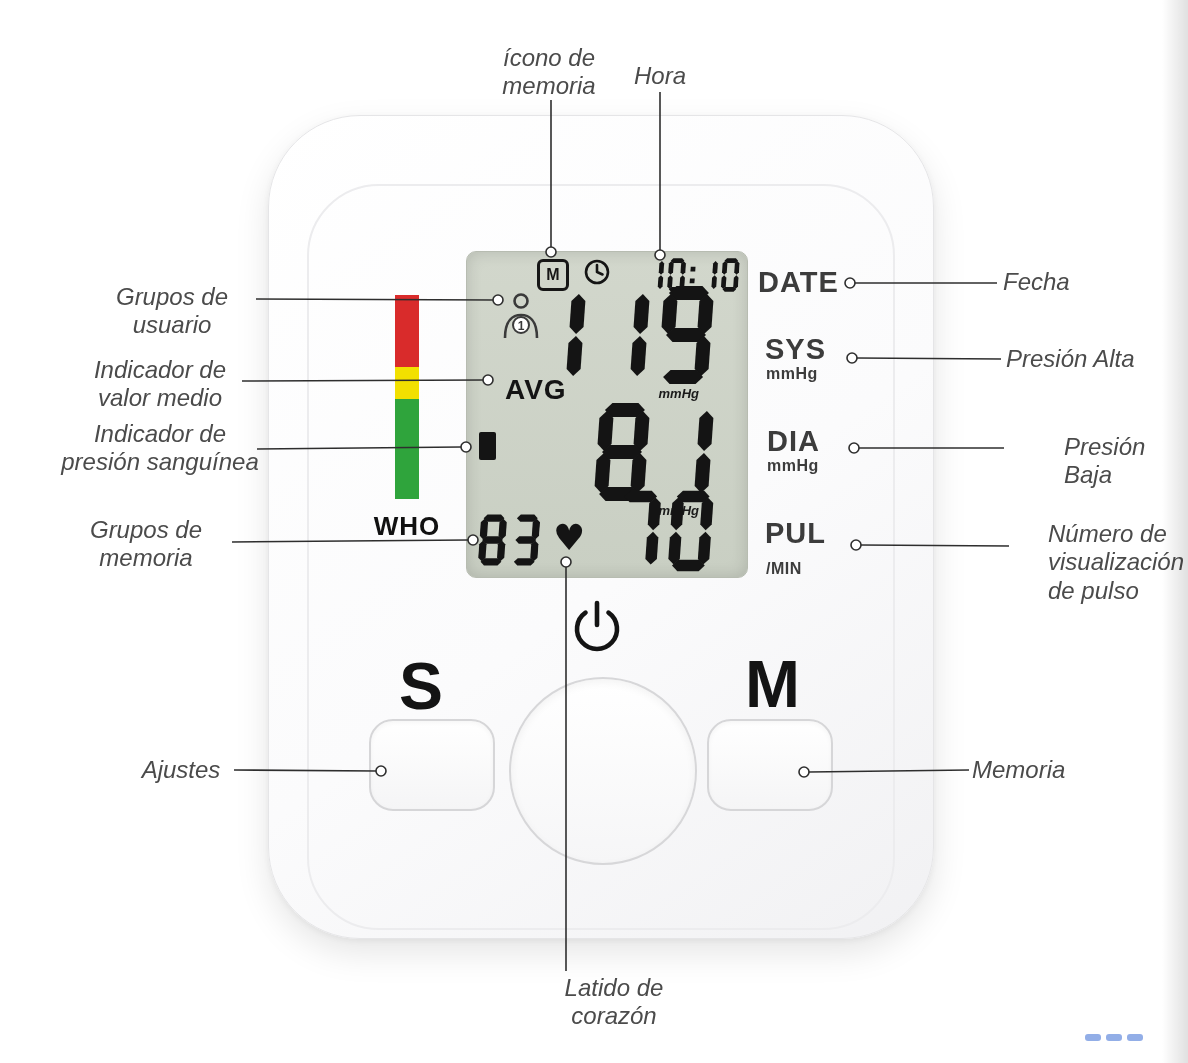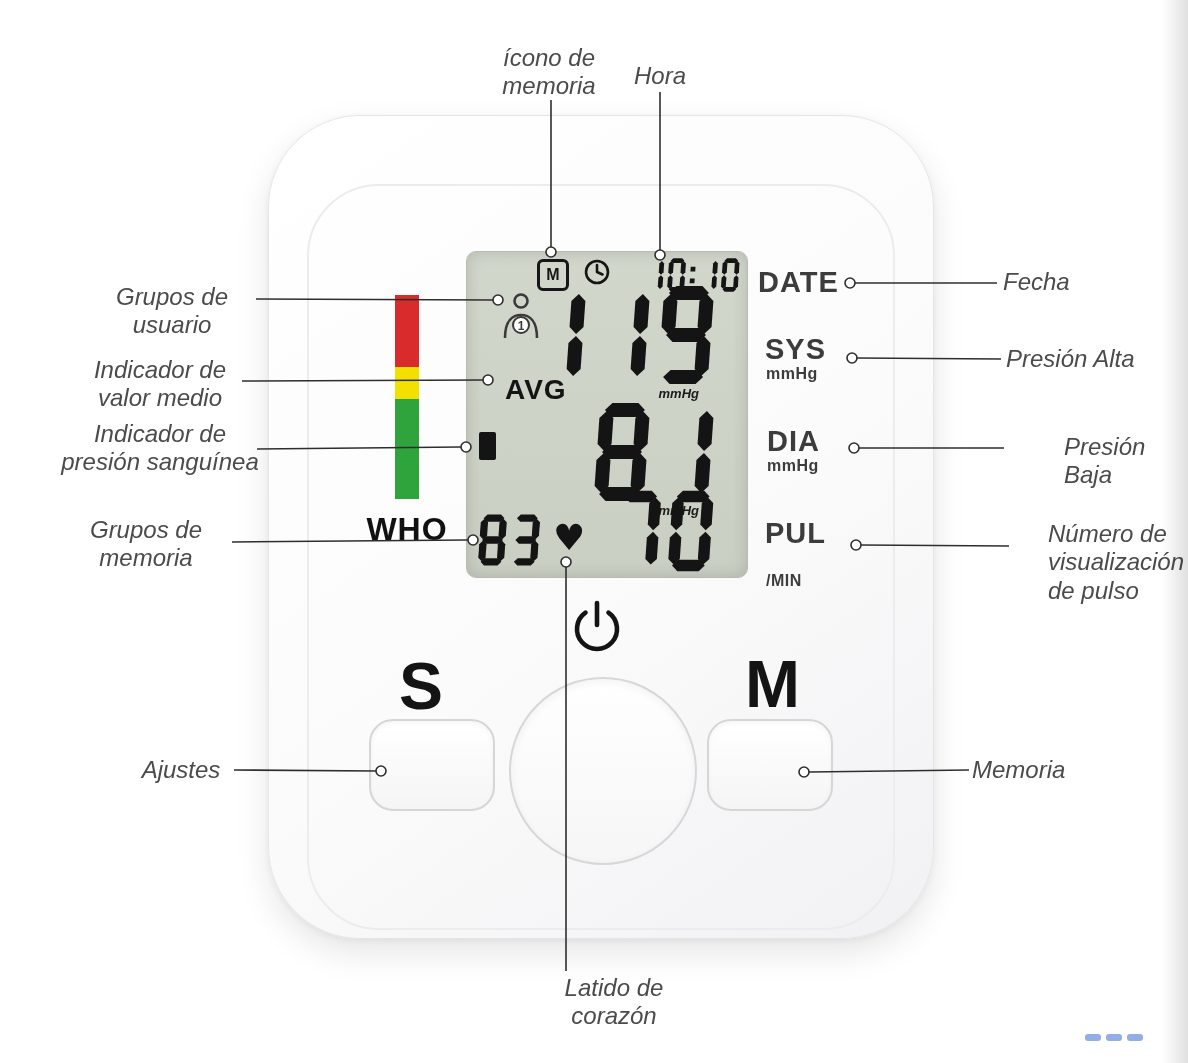--- a/index.html
+++ b/index.html
@@ -20,21 +20,21 @@
   .seg{line-height:0;}
   .m-badge{left:70px;top:7px;width:26px;height:26px;border:3px solid #161616;border-radius:6px;
            font-size:16px;font-weight:bold;color:#161616;display:flex;align-items:center;justify-content:center;}
   .avg{left:38px;top:122px;font-size:28px;font-weight:bold;letter-spacing:1px;color:#141414;text-align:center;}
   .unit{font-size:13px;font-weight:bold;color:#1a1a1a;font-style:italic;}
   .bar-ind{left:12px;top:180px;width:17px;height:28px;background:#141414;border-radius:2px;}
   .heart{left:86px;top:268px;font-size:36px;color:#141414;font-family:"DejaVu Sans",sans-serif;line-height:1;}
 
   
   .who-seg{left:126px;width:24px;}
-  .who-label{top:395px;left:138px;transform:translateX(-50%);font-size:32px;font-weight:bold;color:#111;letter-spacing:1px;}
+  .who-label{top:395px;left:138px;transform:translateX(-50%);font-size:26px;font-weight:bold;color:#111;letter-spacing:1px;}
 
   
   .panel-big{font-size:29px;font-weight:bold;color:#3c3c3c;letter-spacing:1px;}
   .panel-small{font-size:16px;font-weight:bold;color:#3c3c3c;letter-spacing:0.5px;}
 
   
   .hw-btn{background:linear-gradient(180deg,#ffffff,#f5f5f6);border:2px solid #d6d6d8;border-radius:24px;
           width:122px;height:88px;box-shadow:inset 0 2px 5px rgba(0,0,0,.04);}
   .hw-circle{left:240px;top:561px;width:184px;height:184px;border-radius:50%;
              background:linear-gradient(180deg,#ffffff,#f6f6f7);border:2px solid #d7d7d9;
@@ -170,21 +170,21 @@
             </g>
           </svg></div>
     </div>
 
     <div class="abs panel-big" style="left:489px;top:150px;">DATE</div>
     <div class="abs panel-big" style="left:496px;top:217px;">SYS</div>
     <div class="abs panel-small" style="left:497px;top:249px;">mmHg</div>
     <div class="abs panel-big" style="left:498px;top:309px;">DIA</div>
     <div class="abs panel-small" style="left:498px;top:341px;">mmHg</div>
     <div class="abs panel-big" style="left:496px;top:401px;">PUL</div>
-    <div class="abs panel-small" style="left:497px;top:456px;">/MIN</div>
+    <div class="abs panel-small" style="left:497px;top:444px;">/MIN</div>
 
     <span class="abs" style="left:298px;top:483px;">
       <svg width="60" height="60" viewBox="0 0 60 60">
           <path d="M18.5,13.6 A20,20 0 1,0 41.5,13.6" fill="none" stroke="#141414" stroke-width="4.6" stroke-linecap="round"></path>
           <path d="M30,4 L30,26" stroke="#141414" stroke-width="4.6" stroke-linecap="round"></path>
         </svg>
     </span>
 
     <div class="abs btn-letter" style="left:130px;top:537px;">S</div>
     <div class="abs btn-letter" style="left:476px;top:535px;">M</div>

